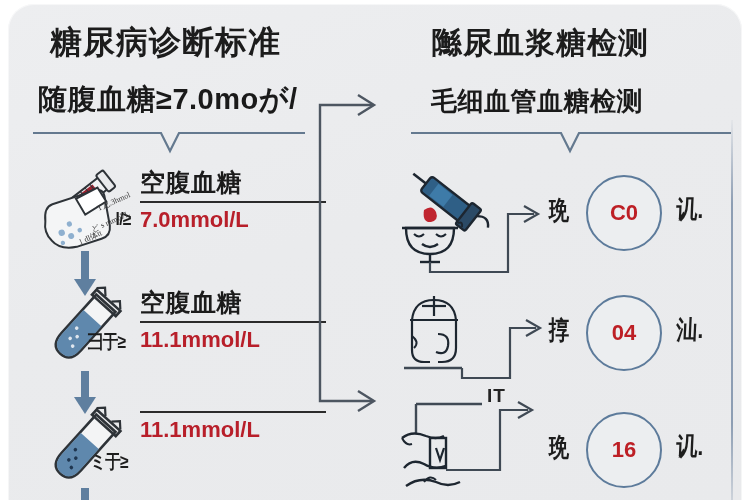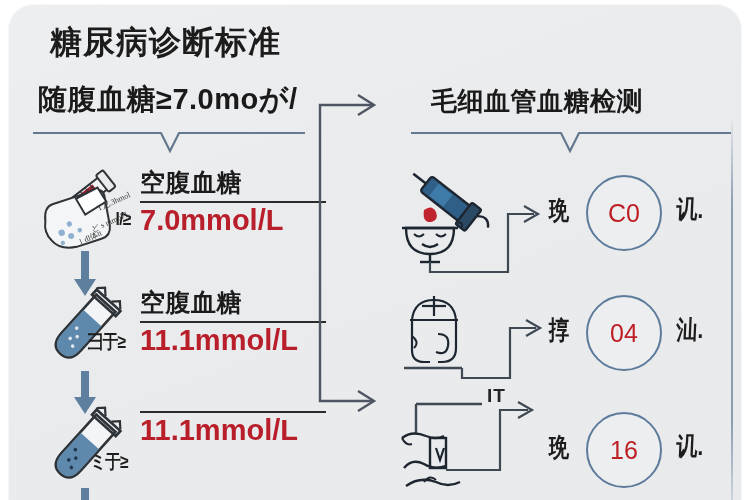--- a/index.html
+++ b/index.html
@@ -82,21 +82,21 @@
     white-space: nowrap;
     font-family: Liberation Serif, serif;
   }
   .txt-rule {
     height: 2px;
     background: #2b2b2b;
     width: 186px;
     margin: 3px 0 2px 0;
   }
   .txt-bottom {
-    font-size: 29px;
+    font-size: 22px;
     font-weight: bold;
     color: #b81f2a;
     line-height: 30px;
     white-space: nowrap;
   }
   .op-glyph {
     position: absolute;
     font-size: 19px;
     font-weight: bold;
     color: #1d1d1d;
@@ -172,22 +172,22 @@
     height: 76px;
     border-radius: 50%;
     border: 2px solid #5d7b9b;
     background: #eceef0;
     display: flex;
     align-items: center;
     justify-content: center;
     box-sizing: border-box;
   }
   .circle span {
-    font-size: 25px;
-    font-weight: normal;
+    font-size: 22px;
+    font-weight: bold;
     color: #bd1f25;
     letter-spacing: 0px;
     line-height: 1;
   }
 
   .down-arrow { position: absolute; left: 74px; width: 22px; }
   .down-arrow svg { display: block; overflow: visible; }
   #down-arrow-0 { top: 251px; height: 46px; }
   #down-arrow-1 { top: 371px; height: 44px; }
   #down-arrow-2 { top: 488px; height: 14px; }
@@ -296,20 +296,21 @@
   <div class="op-glyph" id="op-2">ミ于≥</div>
 
   <div id="bracket">
     <svg width="110" height="330" viewBox="0 0 110 330">
       <path d="M72 17 H20 V313 H72" fill="none" stroke="#4d5661" stroke-width="2.4"></path>
       <path d="M58 7 L74 17 L58 27" fill="none" stroke="#4d5661" stroke-width="2.4"></path>
       <path d="M58 303 L74 313 L58 323" fill="none" stroke="#4d5661" stroke-width="2.4"></path>
     </svg>
   </div>
 
+  <div class="h-main" id="title-right">䧰尿血浆糖检测</div>
 
   <div class="h-sub" id="subtitle-right">毛细血管血糖检测</div>
 
   <div class="divider" id="divider-right">
     <svg width="320" height="26" viewBox="0 0 320 26">
       <path d="M0 3 H150 L159 21 L168 3 H320" fill="none" stroke="#64798f" stroke-width="2.2"></path>
     </svg>
   </div>
 
   <div class="vline" id="right-vline"></div>

